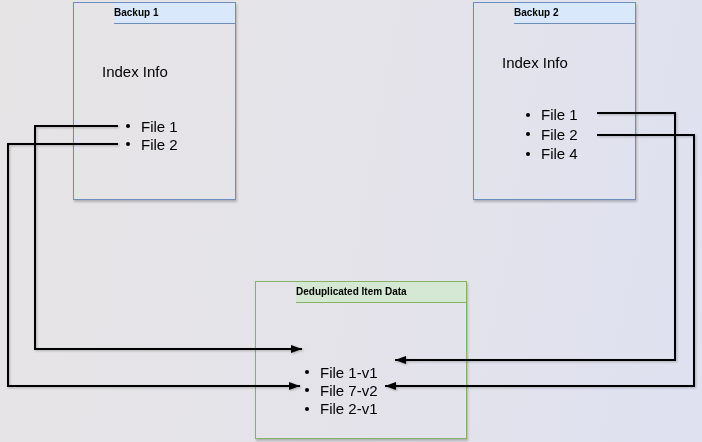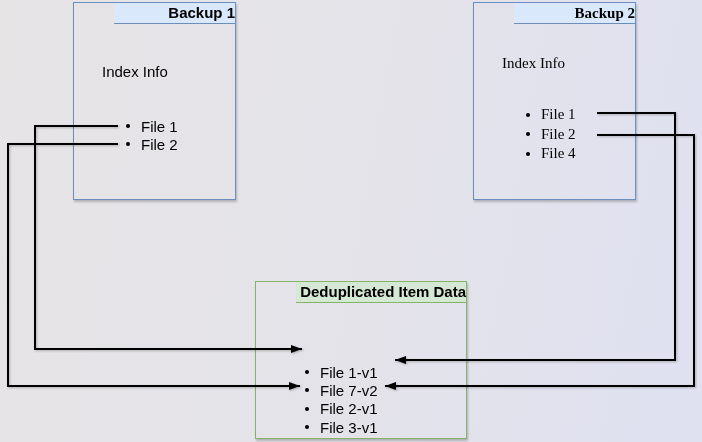--- a/index.html
+++ b/index.html
@@ -20,23 +20,23 @@
     box-sizing: border-box;
     background: transparent;
     box-shadow: 1px 2px 2px rgba(0,0,0,0.22);
   }
   #box-backup1 { left: 73px;  top: 2px;   width: 163px; height: 198px; }
   #box-backup2 { left: 473px; top: 2px;   width: 163px; height: 198px; }
   #box-dedup   { left: 255px; top: 281px; width: 212px; height: 158px; }
 
   .box-header {
     height: 20px; line-height: 20px;
-    text-align: right;
+    text-align: left;
     font-weight: bold;
-    font-size: 15px;
+    font-size: 10px;
     border-bottom: 1px solid #888;
     white-space: nowrap;
     margin-left: 40px;
   }
 
   .body-label {
     position: absolute;
     left: 28px;
     font-size: 15px;
     line-height: 18px;
@@ -88,21 +88,21 @@
         <span class="dot"></span>
         <span>File 1</span>
       </div>
       <div class="item-row">
         <span class="dot"></span>
         <span>File 2</span>
       </div>
     </div>
   </div>
 
-  <div class="box" id="box-backup2" style="border-color: rgb(108, 142, 191); font-family: Liberation Serif, serif;">
+  <div class="box" id="box-backup2" style="border-color: rgb(108, 142, 191);">
     <div class="box-header" style="background: rgb(218, 232, 252); border-bottom-color: rgb(108, 142, 191);">Backup 2</div>
     <div class="body-label">Index Info</div>
     <div class="item-list">
       <div class="item-row">
         <span class="dot"></span>
         <span>File 1</span>
       </div>
       <div class="item-row">
         <span class="dot"></span>
         <span>File 2</span>
@@ -122,24 +122,20 @@
         <span>File 1-v1</span>
       </div>
       <div class="item-row">
         <span class="dot"></span>
         <span>File 7-v2</span>
       </div>
       <div class="item-row">
         <span class="dot"></span>
         <span>File 2-v1</span>
       </div>
-      <div class="item-row">
-        <span class="dot"></span>
-        <span>File 3-v1</span>
-      </div>
     </div>
   </div>
 
   <svg id="connections-layer" viewBox="0 0 702 442" xmlns="http://www.w3.org/2000/svg">
     <defs>
       <marker id="arrowhead" markerUnits="userSpaceOnUse" markerWidth="12" markerHeight="9" refX="11" refY="4" orient="auto">
         <path id="arrowhead-path" d="M0,0 L11,4 L0,8 Z" fill="#000000"></path>
       </marker>
     </defs>
   <polyline points="118,126 35,126 35,349 302,349" fill="none" stroke="#000000" stroke-width="2" marker-end="url(#arrowhead)"></polyline>

